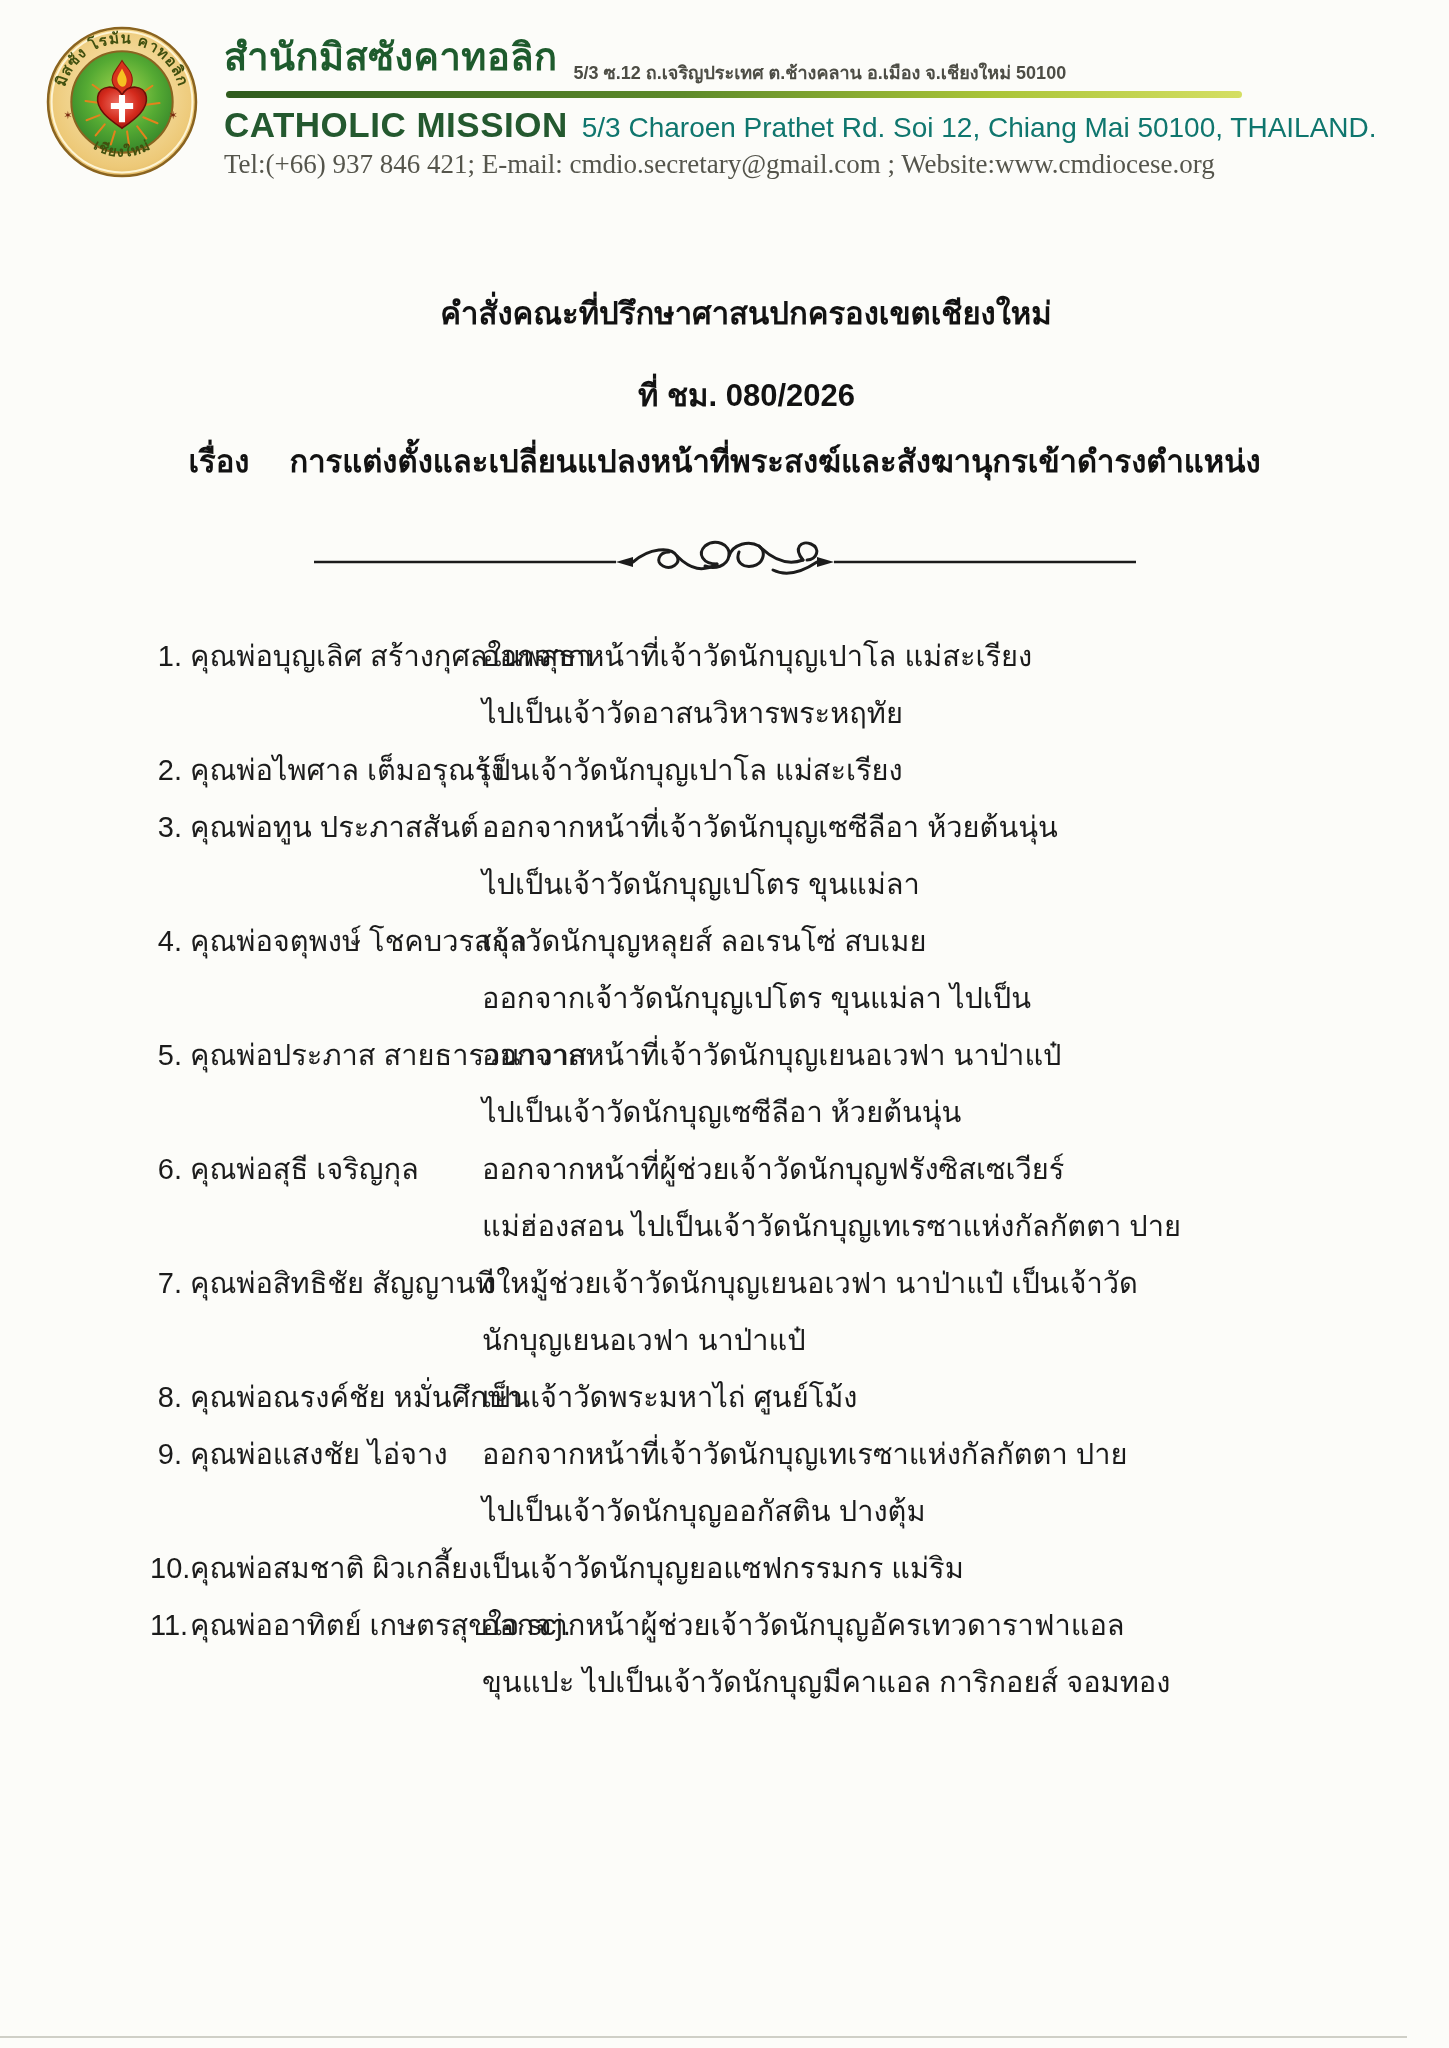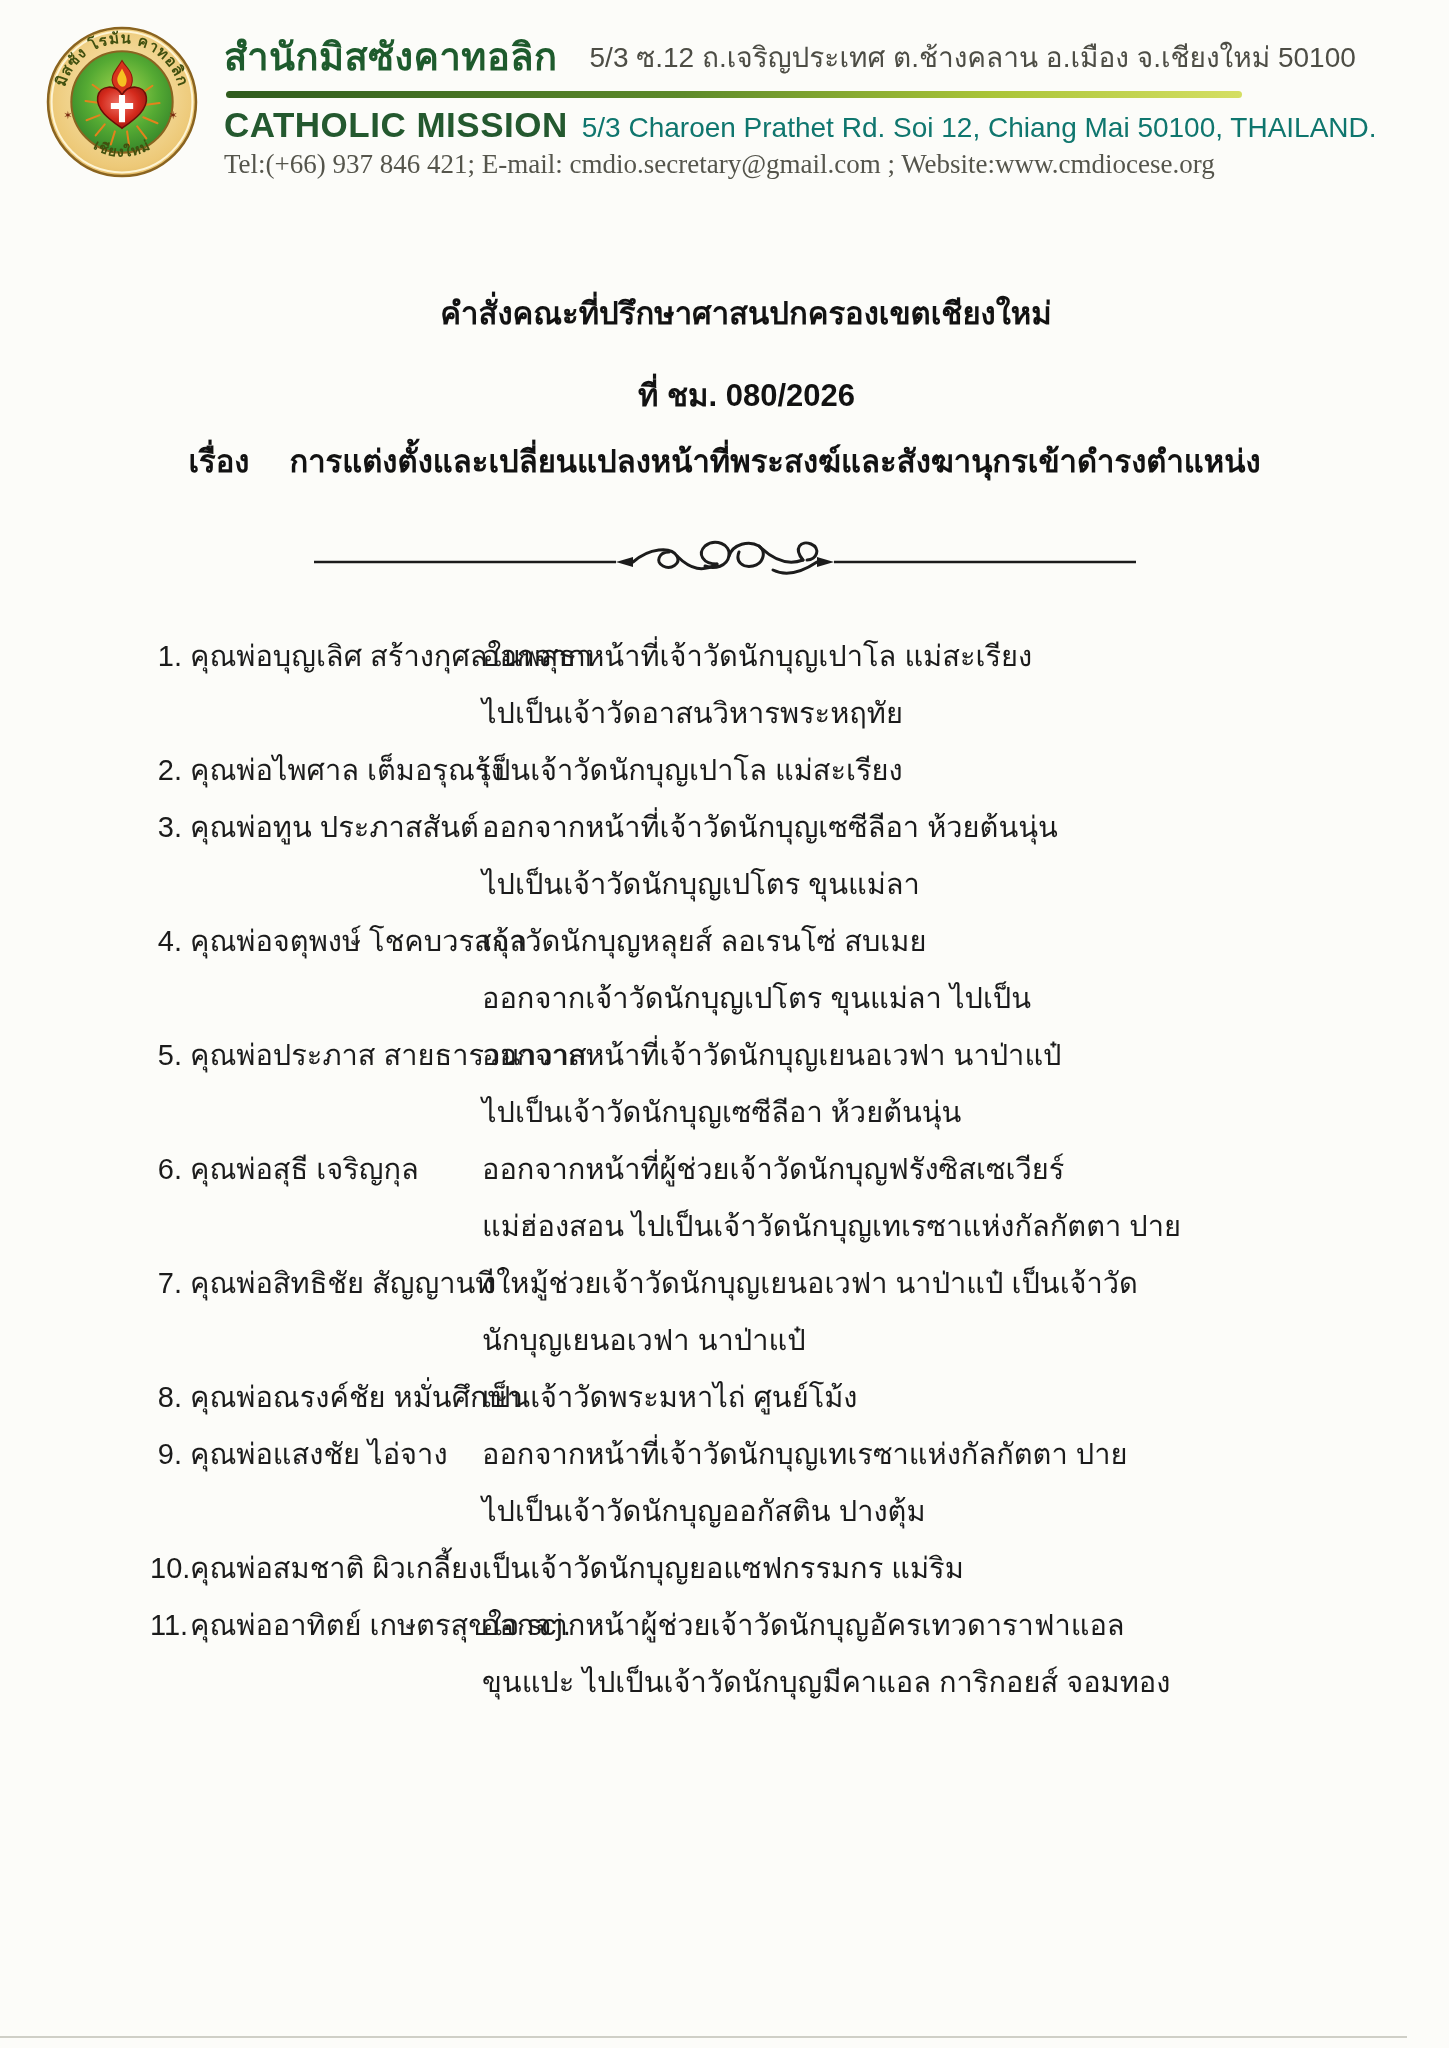--- a/index.html
+++ b/index.html
@@ -13,23 +13,23 @@
     overflow:hidden;
   }
   
   .letterhead{
     display:flex;
     align-items:flex-start;
     padding:26px 40px 0 46px;
   }
   .logo-wrap{flex:0 0 auto;width:152px;height:152px;}
   .head-text{margin-left:26px;flex:1 1 auto;min-width:0;}
-  .head-row1{display:flex;align-items:center;white-space:nowrap;gap:32px;}
+  .head-row1{display:flex;align-items:flex-end;white-space:nowrap;}
   .org-th{font-size:38px;font-weight:700;color:#1e5b2d;letter-spacing:.5px;}
-  .addr-th{font-size:28px;color:#4d4d45;}
+  .addr-th{font-size:18px;color:#4d4d45;margin-left:16px;font-weight:bold;}
   .grad-line{
     height:7px;width:1016px;margin:4px 0 7px 2px;border-radius:4px;
     background:linear-gradient(90deg,#2f5b1d 0%,#5d8a2a 45%,#a9c437 75%,#d5df63 100%);
   }
   .head-row2{display:flex;align-items:baseline;white-space:nowrap;}
   .org-en{font-size:35px;font-weight:700;color:#24592f;letter-spacing:.5px;}
   .addr-en{font-size:28px;color:#0f766e;margin-left:14px;}
   .head-row3{margin-top:4px;font-size:27px;color:#55554c;white-space:nowrap;font-family:Liberation Serif, serif;}
   
   .title-block{margin-top:108px;text-align:center;font-weight:700;color:#121212;}

